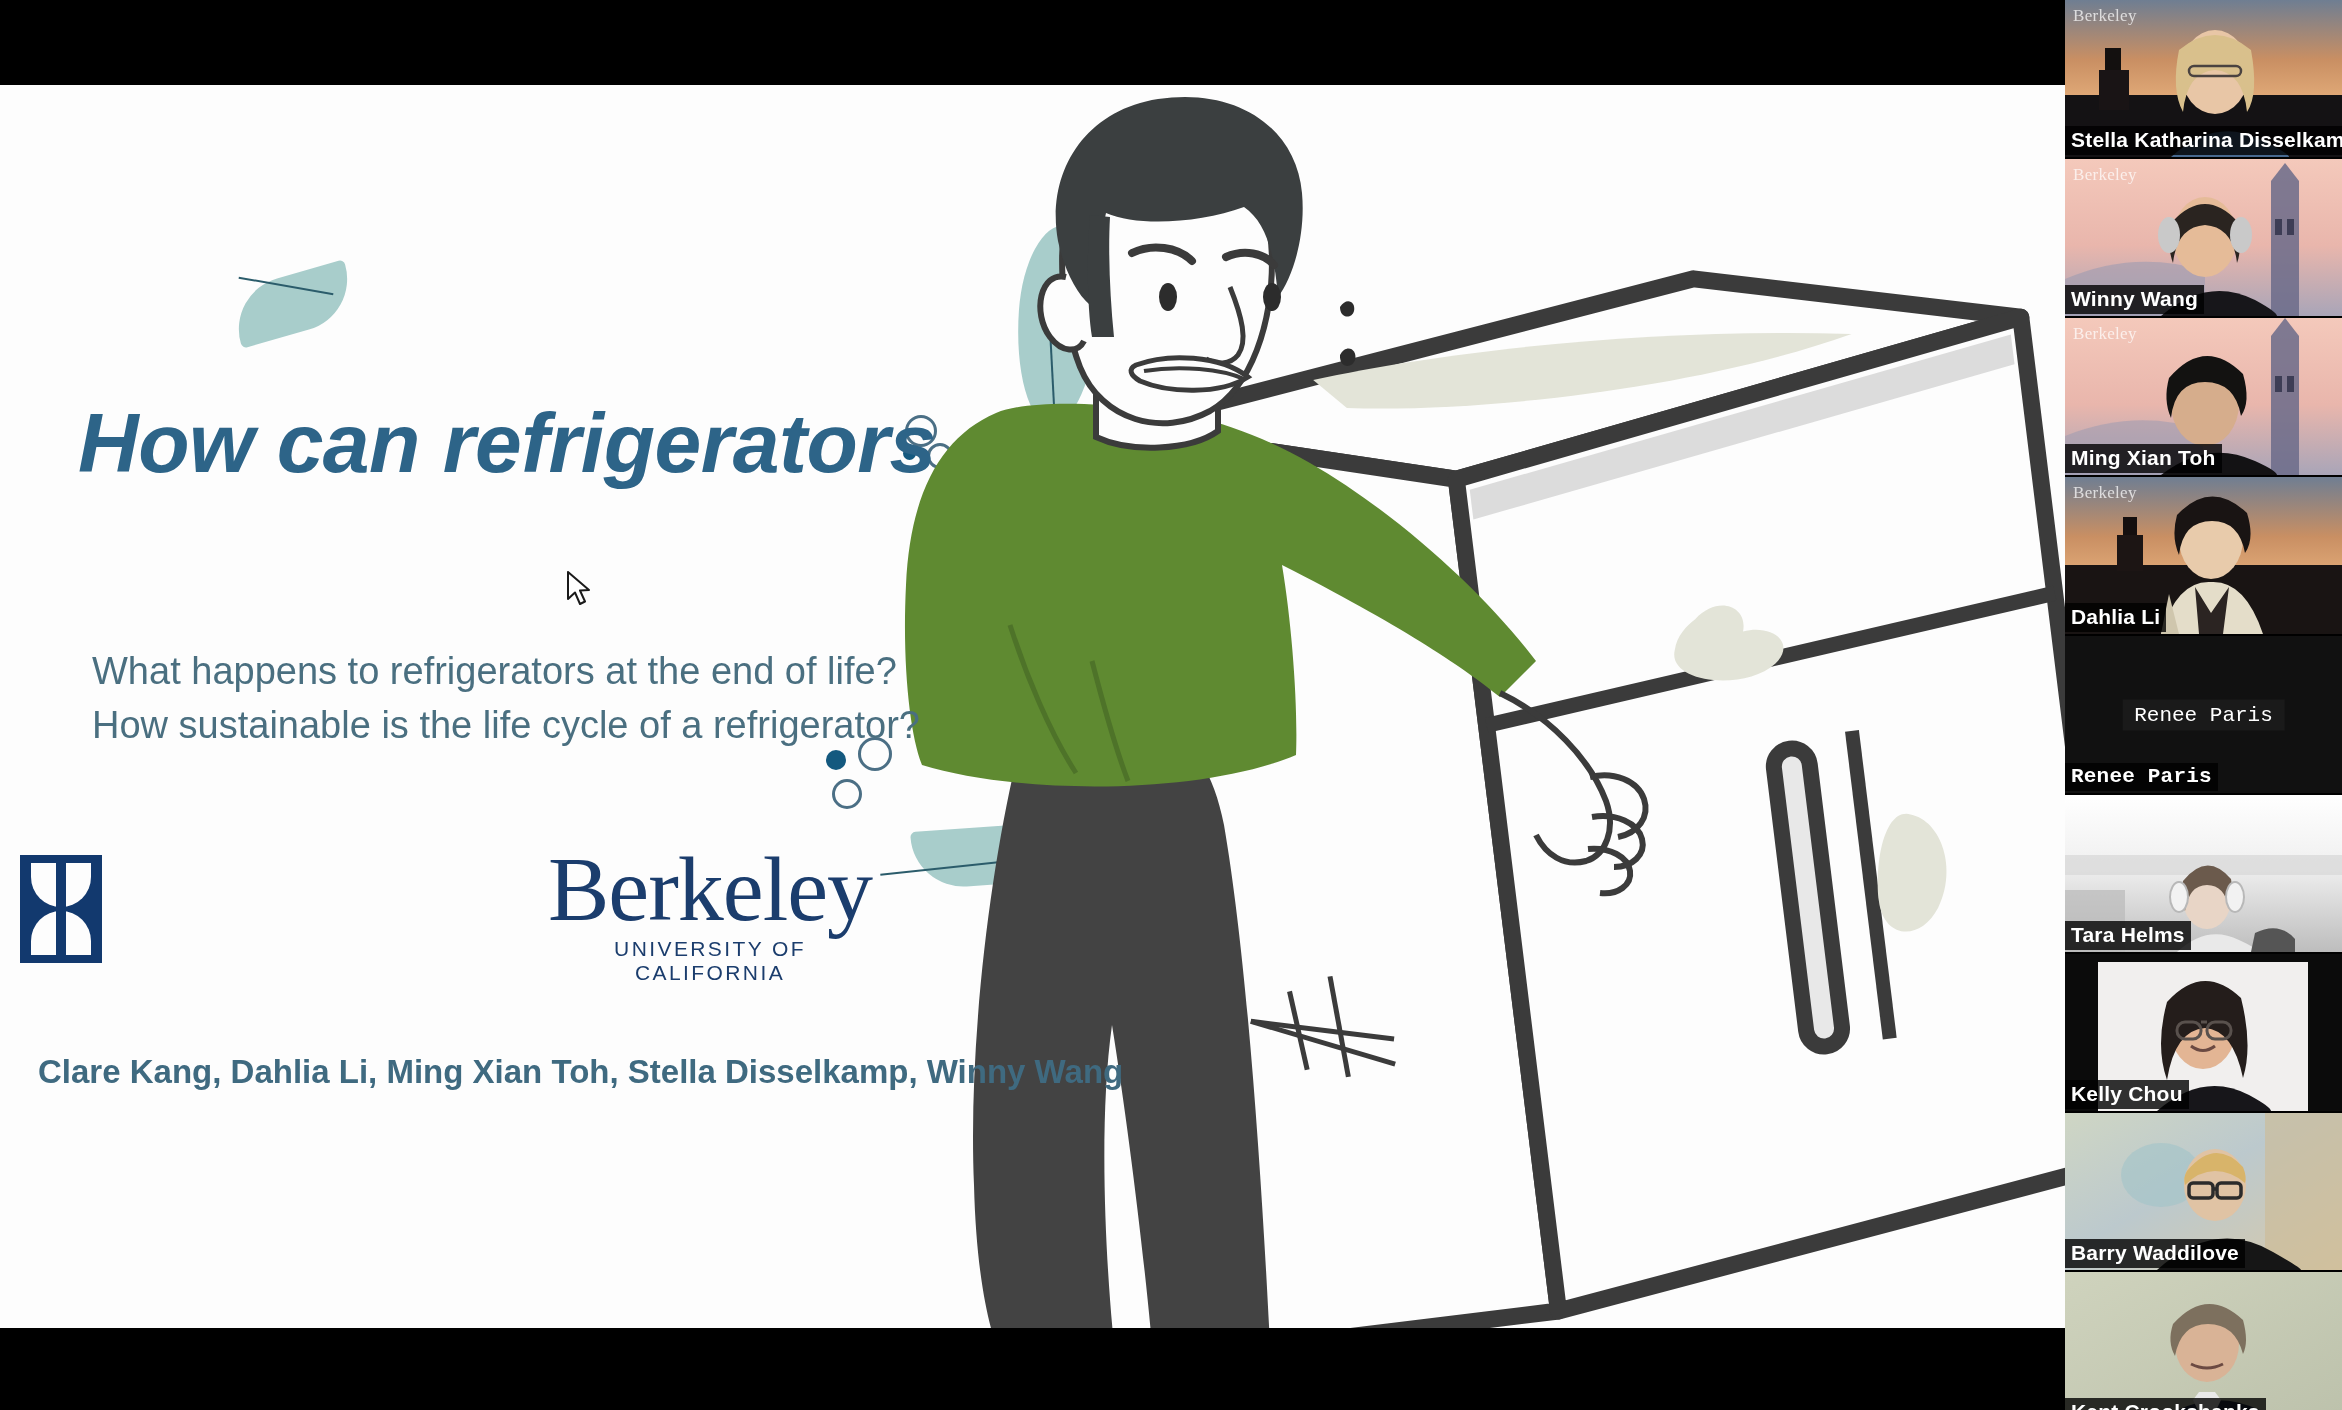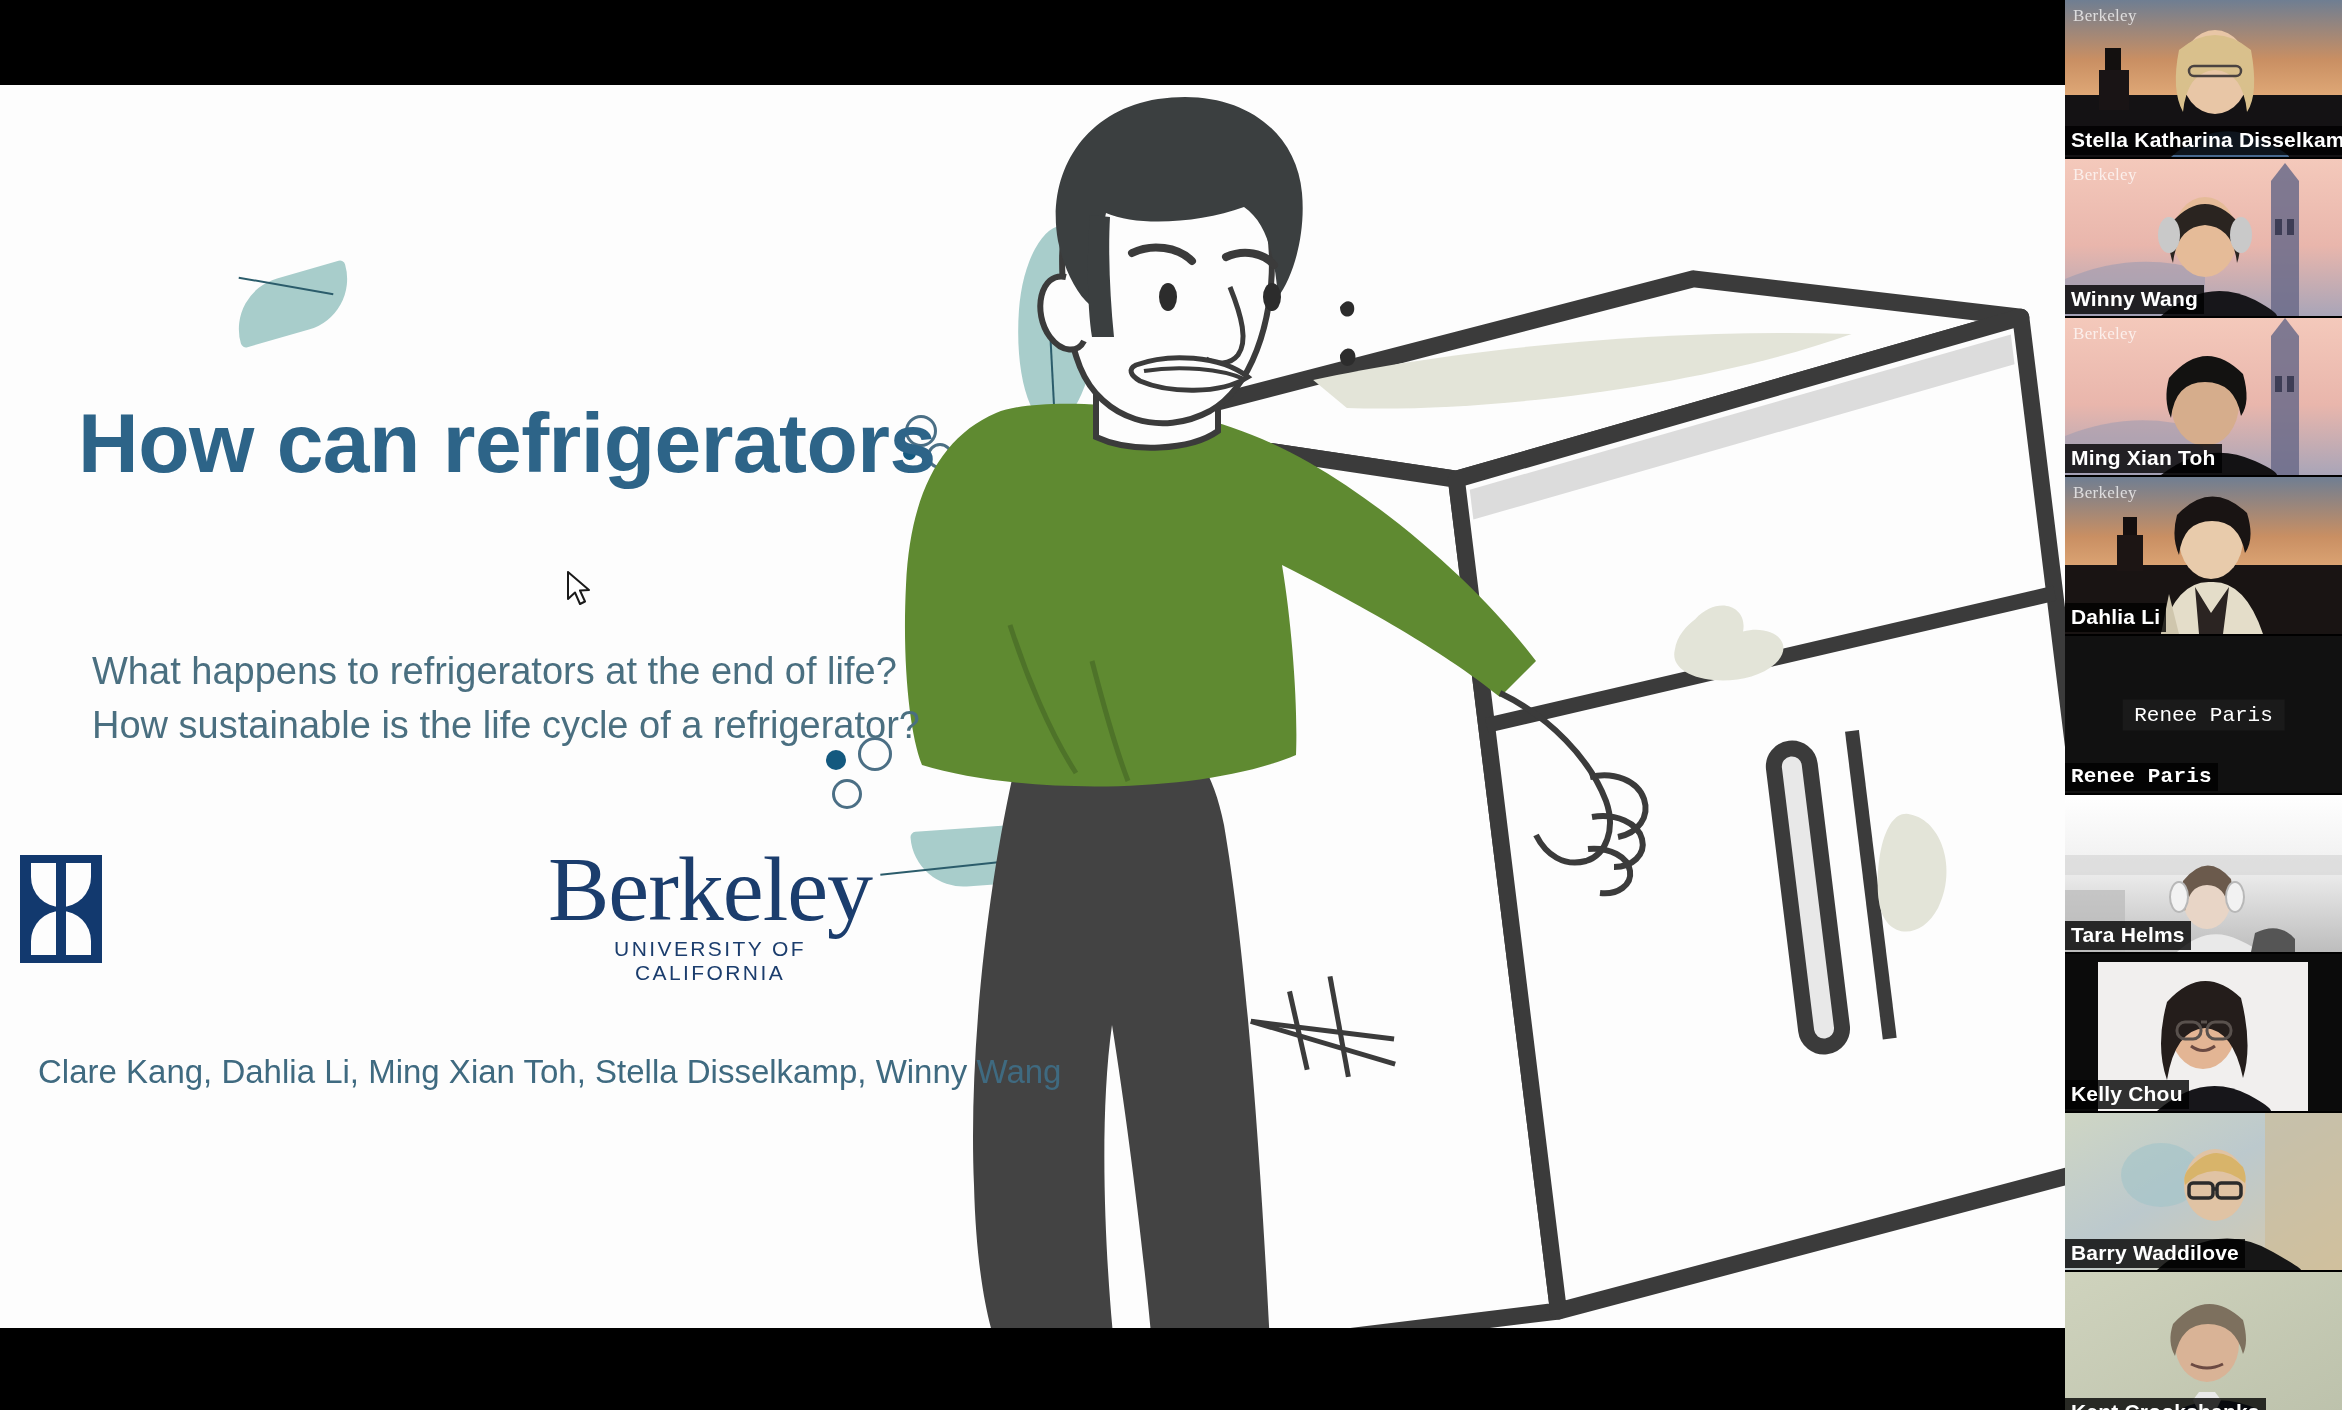--- a/index.html
+++ b/index.html
@@ -46,20 +46,21 @@
   #slide-title {
     position: absolute;
     left: 78px;
     top: 310px;
     width: 940px;
     color: #2d6488;
     font-size: 84px;
     line-height: 1.16;
     font-weight: 700;
     letter-spacing: -0.5px;
+    font-style: italic;
   }
   #slide-title .tline { display: block; white-space: nowrap; }
 
   #slide-subtitle {
     position: absolute;
     left: 92px;
     top: 560px;
     width: 960px;
     color: #4a6f80;
     font-size: 38px;
@@ -67,21 +68,21 @@
     font-weight: 400;
   }
   #slide-subtitle .sline { display: block; white-space: nowrap; }
 
   #authors {
     position: absolute;
     left: 38px;
     top: 968px;
     color: #3f6a80;
     font-size: 33px;
-    font-weight: 400;
+    font-weight: 700;
     white-space: nowrap;
   }
 
   
   #logo-row {
     position: absolute;
     left: 20px;
     top: 770px;
     height: 130px;
   }

